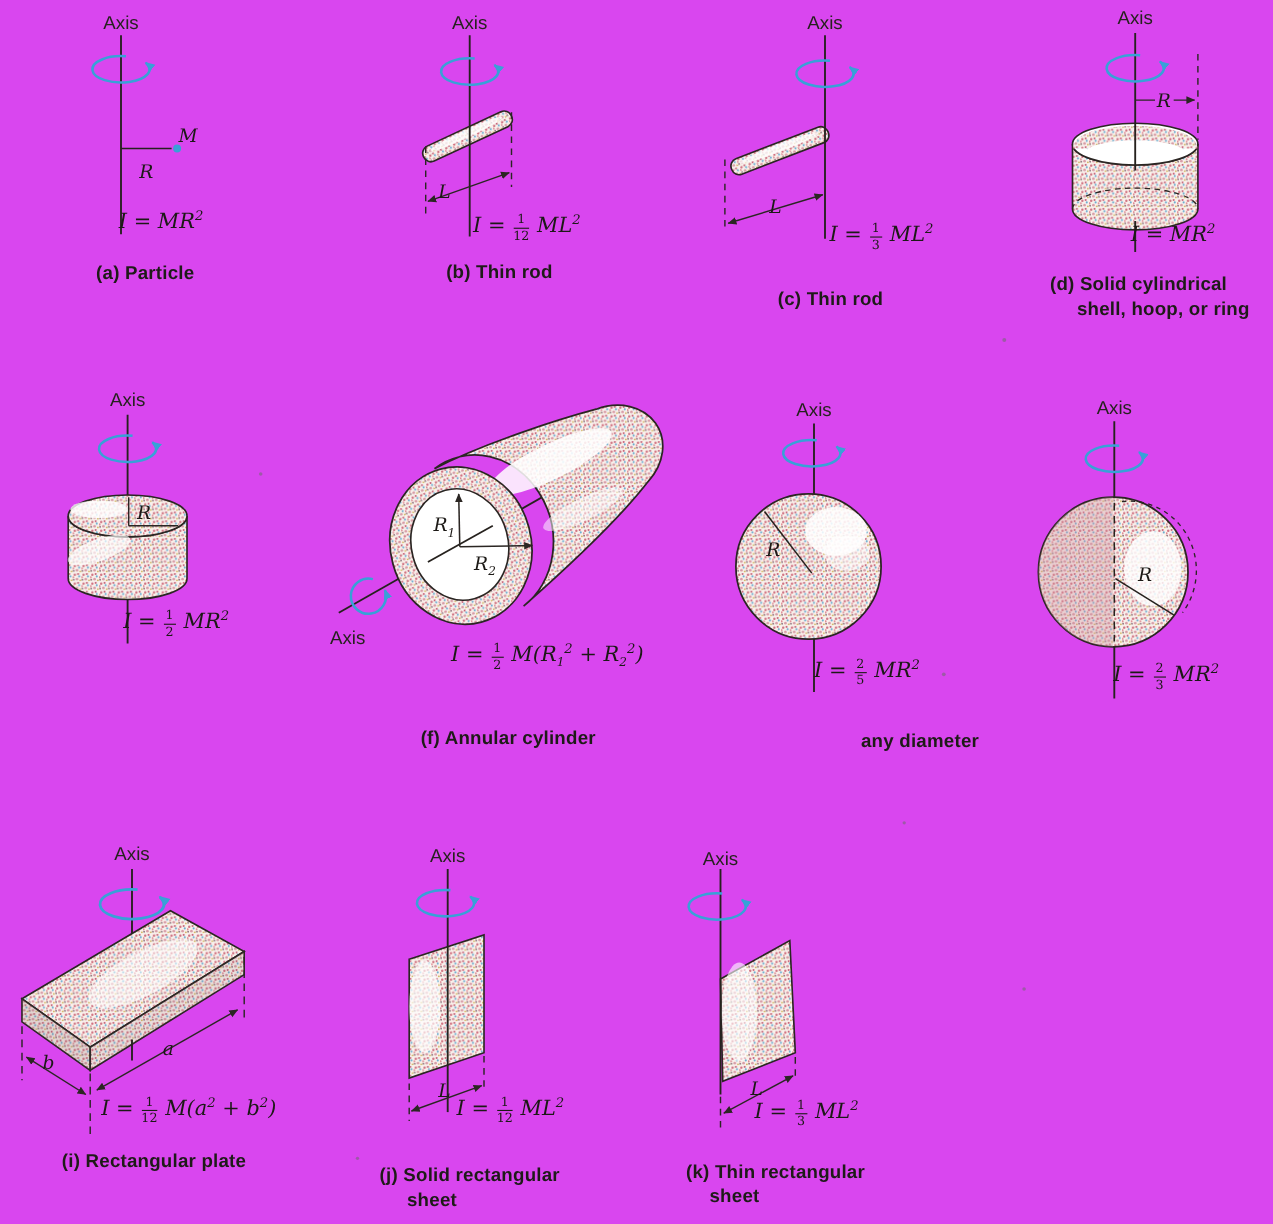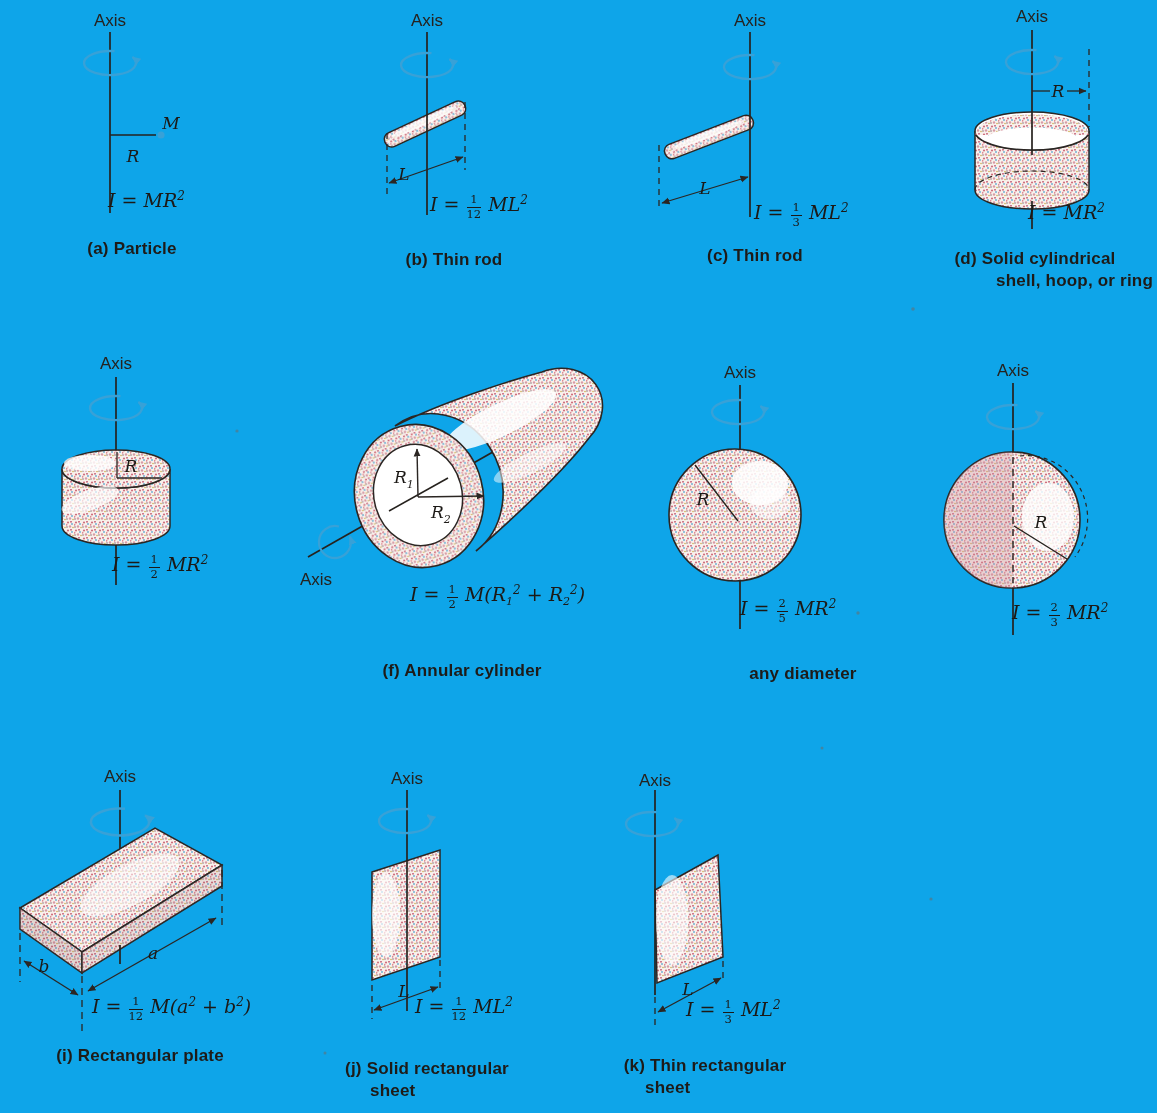--- a/index.html
+++ b/index.html
@@ -1,16 +1,16 @@
 <!DOCTYPE html>
 <html><head>
 <meta charset="utf-8">
 <style>
   html,body{margin:0;padding:0;background:#fefdfb;}
-  #page{position:relative;width:1157px;height:1113px;background:#0ea5e9;overflow:hidden;
+  #page{position:relative;width:1157px;height:1113px;background:#d946ef;overflow:hidden;
         font-family:"Liberation Sans",sans-serif;}
   .panel{position:absolute;}
   .panel svg{position:absolute;left:0;top:0;}
   .caption{position:absolute;font:600 17px "Liberation Sans",sans-serif;color:#1e1b18;
            text-align:center;line-height:1.3;letter-spacing:.2px;}
   .cap2{min-height:1px;}
   .formula{position:absolute;font:italic 19px "DejaVu Serif",serif;color:#1c1916;white-space:nowrap;}
   .formula .frac{display:inline-block;text-align:center;vertical-align:-0.55em;
                  font-style:normal;font-size:11.5px;line-height:1.15;padding:0 1px;}
   .formula .frac .num{display:block;border-bottom:1.3px solid #1c1916;padding:0 2px;}
@@ -86,41 +86,41 @@
       <ellipse cx="0" cy="-2.5" rx="36" ry="3.5" fill="#fff" opacity="0.75"></ellipse>
     </g>
     <line x1="97" y1="27" x2="97" y2="210" stroke="#26221e" stroke-width="1.7"></line>
     <use href="#rotA" transform="translate(97,60)"></use>
     <line x1="57" y1="128" x2="57" y2="190" stroke="#2b2623" stroke-width="1.3" stroke-dasharray="6,5"></line>
     <line x1="135" y1="97" x2="135" y2="165" stroke="#2b2623" stroke-width="1.3" stroke-dasharray="6,5"></line>
     <line x1="59" y1="178" x2="133" y2="152" stroke="#2b2623" stroke-width="1.3" marker-start="url(#mb)" marker-end="url(#mb)"></line>
     <text class="dim" x="74" y="175" text-anchor="middle">L</text>
   </svg>
   <div class="formula" style="left:100px;top:188px"><span>I = </span><span class="frac"><span class="num">1</span><span class="den">12</span></span><span> ML</span><sup>2</sup></div>
-  <div class="caption" style="left:4px;top:244px;width:240px">
+  <div class="caption" style="left:4px;top:232px;width:240px">
     <div>(b) Thin rod</div>
     <div class="cap2"></div>
   </div>
 </div>
 
 <div class="panel" style="left:620px;top:5px;width:290px;height:290px">
   <svg width="290" height="290" viewBox="0 0 290 290">
     <text class="axislbl" x="130" y="21" text-anchor="middle">Axis</text>
     <g transform="translate(89,132) rotate(-21)">
       <rect x="-47" y="-7.5" width="94" height="15" rx="7" fill="url(#stip)" stroke="#2b2623" stroke-width="1.5"></rect>
       <ellipse cx="0" cy="-2.5" rx="38" ry="3.5" fill="#fff" opacity="0.75"></ellipse>
     </g>
     <line x1="130" y1="27" x2="130" y2="212" stroke="#26221e" stroke-width="1.7"></line>
     <use href="#rotA" transform="translate(130,62)"></use>
     <line x1="39" y1="140" x2="39" y2="203" stroke="#2b2623" stroke-width="1.3" stroke-dasharray="6,5"></line>
     <line x1="42" y1="198" x2="128" y2="172" stroke="#2b2623" stroke-width="1.3" marker-start="url(#mb)" marker-end="url(#mb)"></line>
     <text class="dim" x="85" y="189" text-anchor="middle">L</text>
   </svg>
   <div class="formula" style="left:134px;top:196px"><span>I = </span><span class="frac"><span class="num">1</span><span class="den">3</span></span><span> ML</span><sup>2</sup></div>
-  <div class="caption" style="left:15px;top:240px;width:240px">
+  <div class="caption" style="left:15px;top:256px;width:240px">
     <div>(c) Thin rod</div>
     <div class="cap2"></div>
   </div>
 </div>
 
 <div class="panel" style="left:910px;top:5px;width:247px;height:300px">
   <svg width="247" height="300" viewBox="0 0 247 300">
     <text class="axislbl" x="122" y="17" text-anchor="middle">Axis</text>
     <path d="M 65,126 L 65,185 A 57,19 0 0 0 179,185 L 179,126 A 57,19 0 0 1 65,126 Z" fill="url(#stip)" stroke="#2b2623" stroke-width="1.5"></path>
     <ellipse cx="122" cy="126" rx="57" ry="19" fill="#fff" stroke="#2b2623" stroke-width="1.5"></ellipse>
@@ -130,21 +130,21 @@
     <line x1="122" y1="196" x2="122" y2="224" stroke="#26221e" stroke-width="1.7"></line>
     <use href="#rotA" transform="translate(122,57)"></use>
     <line x1="122" y1="86" x2="140" y2="86" stroke="#2b2623" stroke-width="1.3"></line>
     <text class="dim" x="148" y="92" text-anchor="middle">R</text>
     <line x1="157" y1="86" x2="176" y2="86" stroke="#2b2623" stroke-width="1.3" marker-end="url(#mb)"></line>
     <line x1="179" y1="44" x2="179" y2="122" stroke="#2b2623" stroke-width="1.3" stroke-dasharray="6,5"></line>
   </svg>
   <div class="formula" style="left:118px;top:196px"><span>I = MR</span><sup>2</sup></div>
   <div class="caption" style="left:7px;top:243px;width:236px">
     <div>(d) Solid cylindrical</div>
-    <div class="cap2" style="text-align:right;padding-left:45px">shell, hoop, or ring</div>
+    <div class="cap2" style="text-align:center;padding-left:45px">shell, hoop, or ring</div>
   </div>
 </div>
 
 <div class="panel" style="left:10px;top:345px;width:280px;height:345px">
   <svg width="280" height="345" viewBox="0 0 280 345">
     <text class="axislbl" x="106" y="24" text-anchor="middle">Axis</text>
     <line x1="106" y1="32" x2="106" y2="106" stroke="#26221e" stroke-width="1.7"></line>
     <path d="M 52,124 L 52,181 A 54,19 0 0 0 160,181 L 160,124 A 54,19 0 0 1 52,124 Z" fill="url(#stip)" stroke="#2b2623" stroke-width="1.5"></path>
     <ellipse cx="106" cy="124" rx="54" ry="19" fill="url(#stip)" stroke="#2b2623" stroke-width="1.5"></ellipse>
     <ellipse cx="80" cy="118" rx="26" ry="8" fill="#fff" opacity="0.8"></ellipse>
@@ -190,21 +190,21 @@
     <circle cx="105" cy="170" r="66" fill="url(#stip)" stroke="#2b2623" stroke-width="1.6"></circle>
     <ellipse cx="130" cy="138" rx="28" ry="22" fill="#fff" opacity="0.85"></ellipse>
     <ellipse cx="140" cy="158" rx="20" ry="16" fill="#fff" opacity="0.5"></ellipse>
     <line x1="65" y1="120" x2="108" y2="176" stroke="#26221e" stroke-width="1.4"></line>
     <text class="dim" x="73" y="160" text-anchor="middle">R</text>
     <line x1="110" y1="236" x2="110" y2="284" stroke="#26221e" stroke-width="1.7"></line>
     <use href="#rotA" transform="translate(108,67)"></use>
   </svg>
   <div class="formula" style="left:110px;top:252px"><span>I = </span><span class="frac"><span class="num">2</span><span class="den">5</span></span><span> MR</span><sup>2</sup></div>
   <div class="caption" style="left:20px;top:318px;width:240px">
-    <div class="cap2" style="text-align:center;padding-left:66px">any diameter</div>
+    <div class="cap2" style="text-align:right;padding-left:66px">any diameter</div>
   </div>
 </div>
 
 <div class="panel" style="left:900px;top:345px;width:257px;height:365px">
   <svg width="257" height="365" viewBox="0 0 257 365">
     <text class="axislbl" x="113" y="31" text-anchor="middle">Axis</text>
     <line x1="113" y1="38" x2="113" y2="108" stroke="#26221e" stroke-width="1.7"></line>
     <circle cx="112" cy="175" r="68" fill="url(#stip)" stroke="#2b2623" stroke-width="1.6"></circle>
     <path d="M 112,107 A 68,68 0 0 0 112,243 Z" fill="#cf93a0" opacity="0.35"></path>
     <ellipse cx="148" cy="172" rx="26" ry="34" fill="#fff" opacity="0.8"></ellipse>

